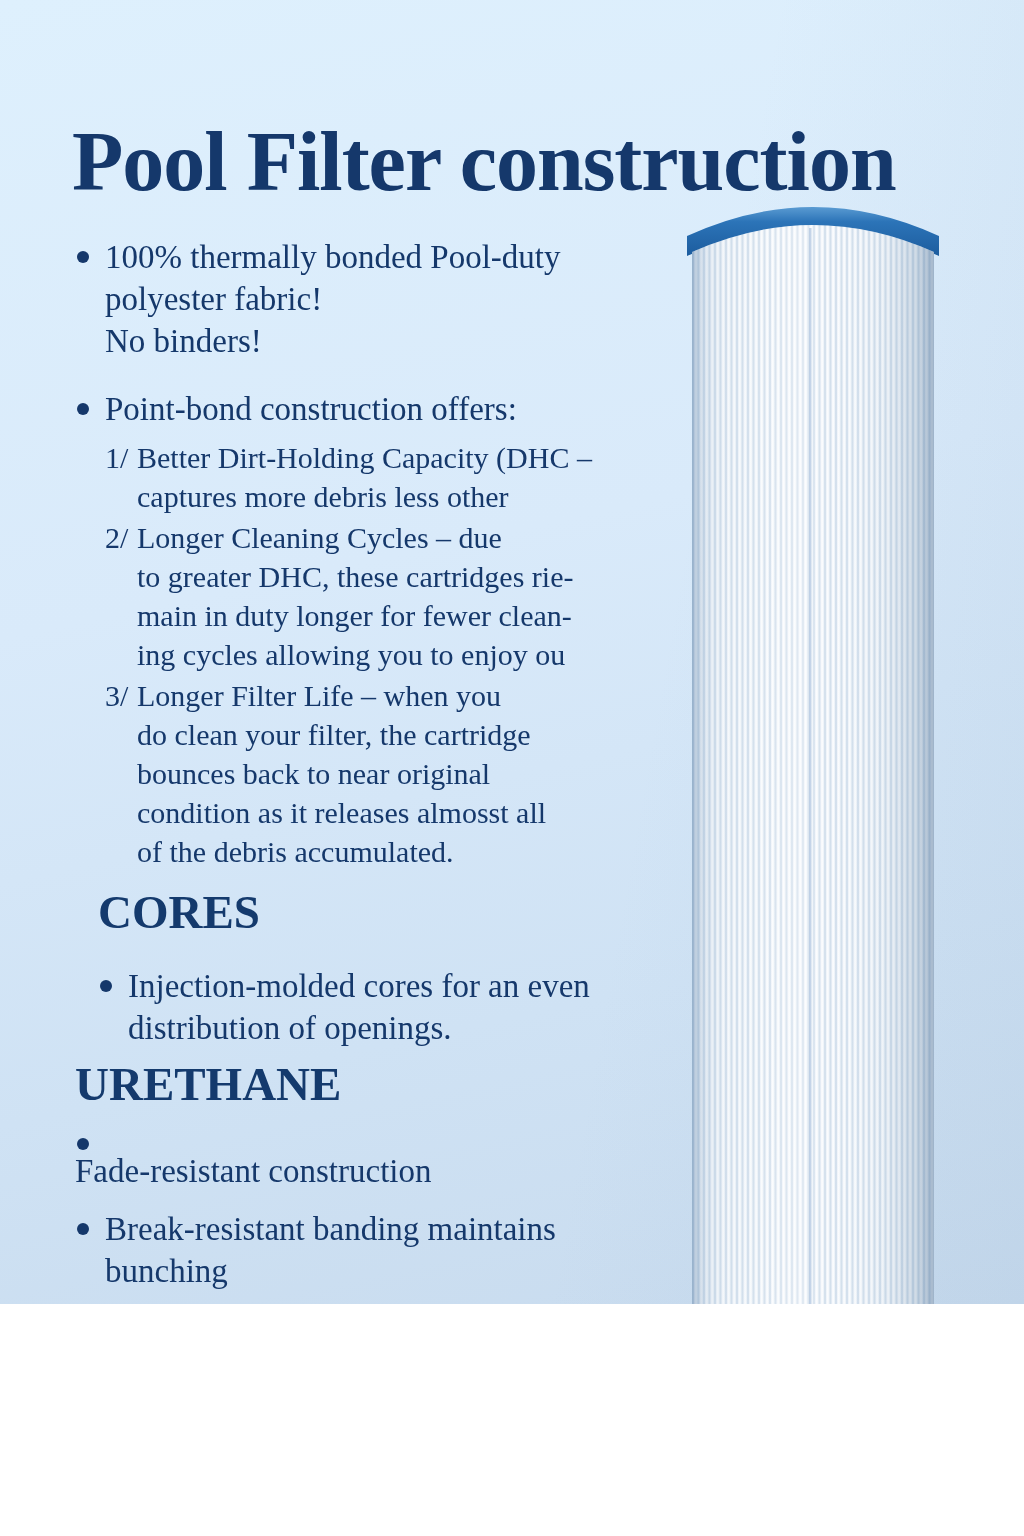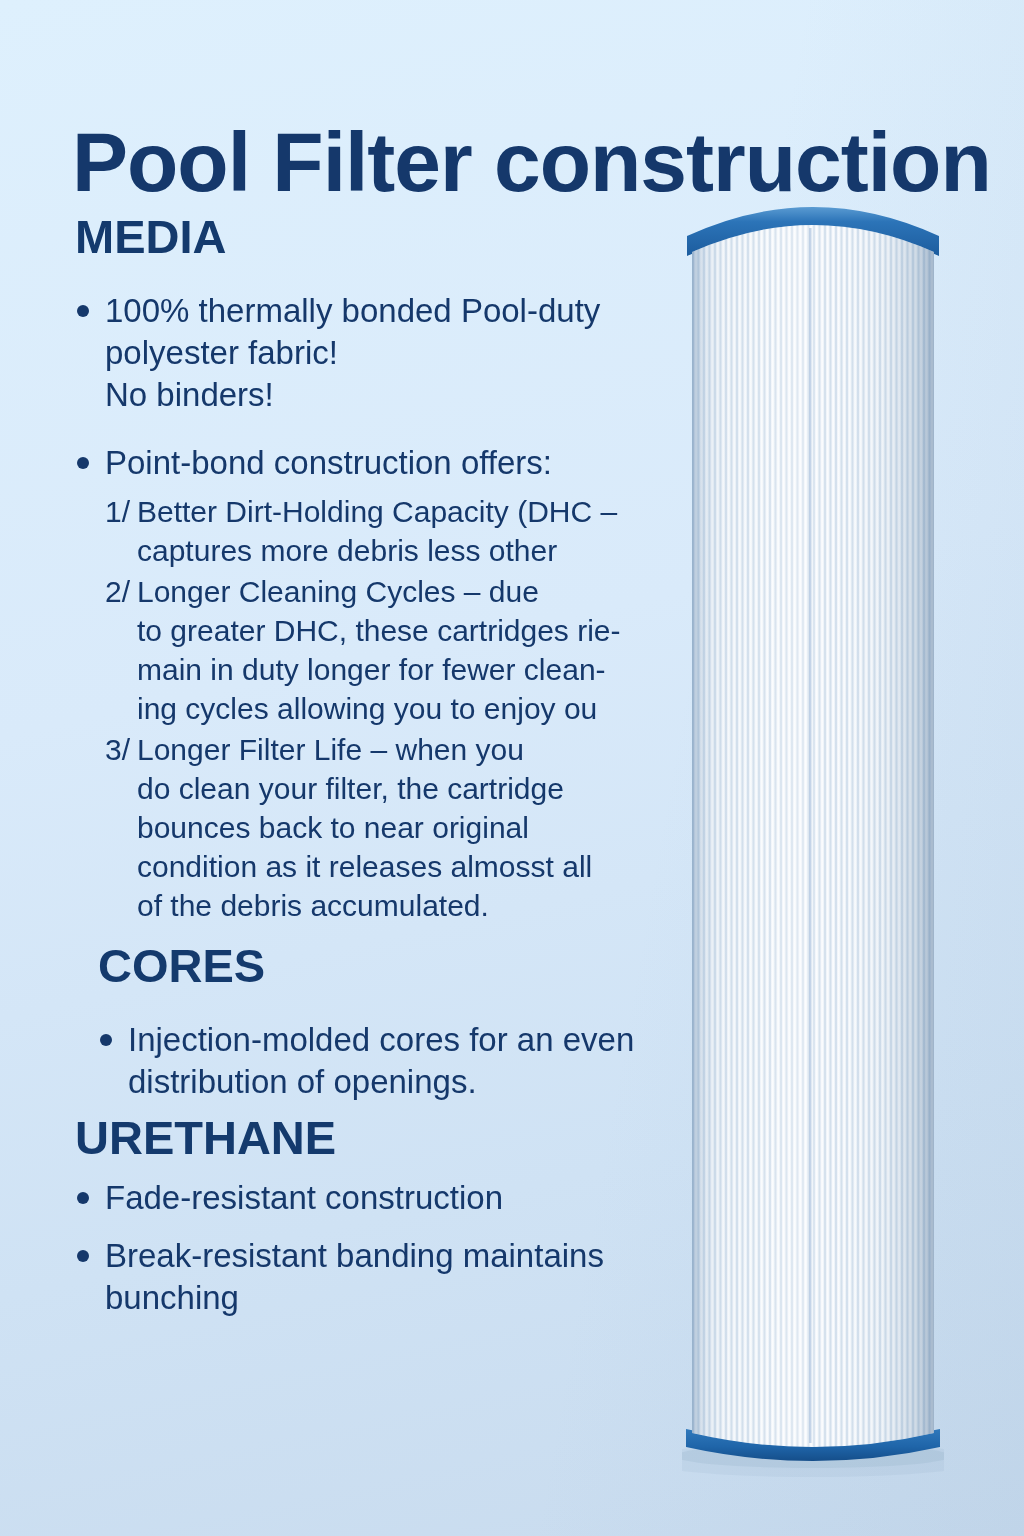--- a/index.html
+++ b/index.html
@@ -1,61 +1,60 @@
 <!DOCTYPE html>
 <html><head>
 <meta charset="utf-8">
 <style>
   html,body{margin:0;padding:0;}
   #page{
     position:relative;
-    width:1024px;height:1536px;
+    width:1024px;height:1304px;
     overflow:hidden;
-    font-family:Liberation Sans, sans-serif;
+    font-family:Liberation Serif, serif;
     background:
       linear-gradient(100deg, rgba(255,255,255,0) 62%, rgba(150,178,206,0.16) 100%),
       linear-gradient(168deg, #def0fd 0%, #d9eafa 42%, #cfe2f4 74%, #c8dbee 100%);
   }
   .title{
     position:absolute;left:72px;top:64px;
     font-size:84px;font-weight:bold;line-height:1;
     letter-spacing:-1px;color:#15386b;white-space:nowrap;
   }
   #content{position:absolute;left:75px;top:210px;width:648px;color:#15386b;}
   section{margin:0;}
   .sec-cores{margin-top:14px;margin-left:23px;}
   .sec-urethane{margin-top:8px;}
   h2{margin:0;font-size:47px;line-height:54px;font-weight:bold;color:#143a6d;letter-spacing:0;}
   .item{display:flex;align-items:flex-start;}
   .item.b{font-size:33px;line-height:42px;margin-top:26px;}
   .sec-cores .item.b + .item.b{margin-top:20px;}
   .sec-urethane .item.b + .item.b{margin-top:16px;}
   h2 + .item{margin-top:18px;}
-  .sec-urethane h2 + .item{margin-top:12px;}
+  .sec-urethane h2 + .item{margin-top:12px;flex-direction:column;}
   .item.n{font-size:30px;line-height:39px;margin-top:2px;padding-left:30px;}
   .item.b + .item.n{margin-top:8px;}
   .marker.dot{
     width:12px;height:12px;border-radius:50%;
     background:#15386b;flex:none;
     margin:15px 16px 0 2px;
   }
   .marker.num{flex:none;width:32px;font-weight:normal;}
   .lines{flex:1 1 auto;}
   .lines .line{display:block;white-space:nowrap;}
   #filter-art{position:absolute;left:682px;top:198px;width:262px;height:1282px;}
 </style>
 </head>
 <body>
 <div id="page">
 
   <h1 class="title">Pool Filter construction</h1>
 
   <main id="content">
       <section class="sec sec-media">
-        <h2>MEDIA</h2>
         <div class="item b">
           <span class="marker dot"></span>
           <div class="lines">
             <span class="line">100% thermally bonded Pool-duty</span>
             <span class="line">polyester fabric!</span>
             <span class="line">No binders!</span>
           </div>
         </div>
         <div class="item b">
           <span class="marker dot"></span>

